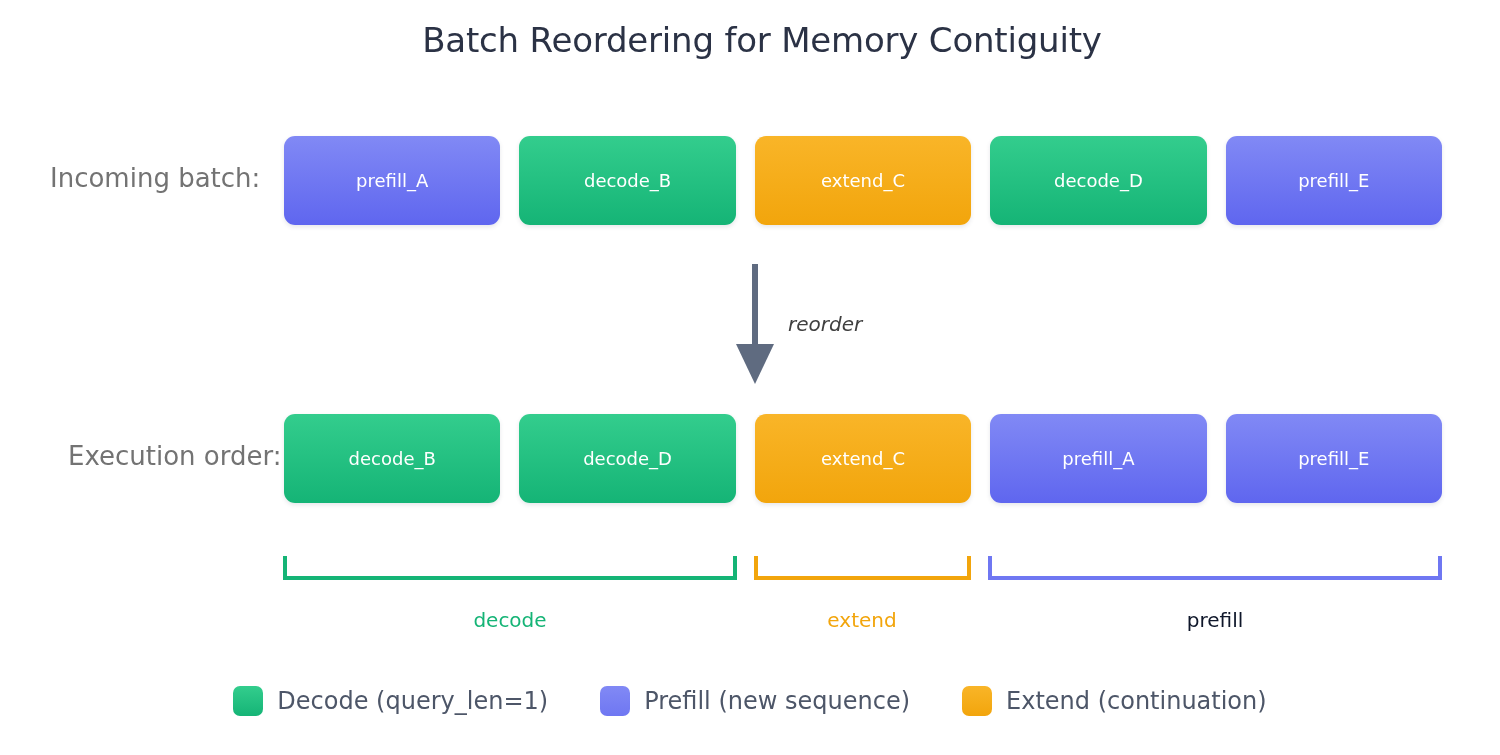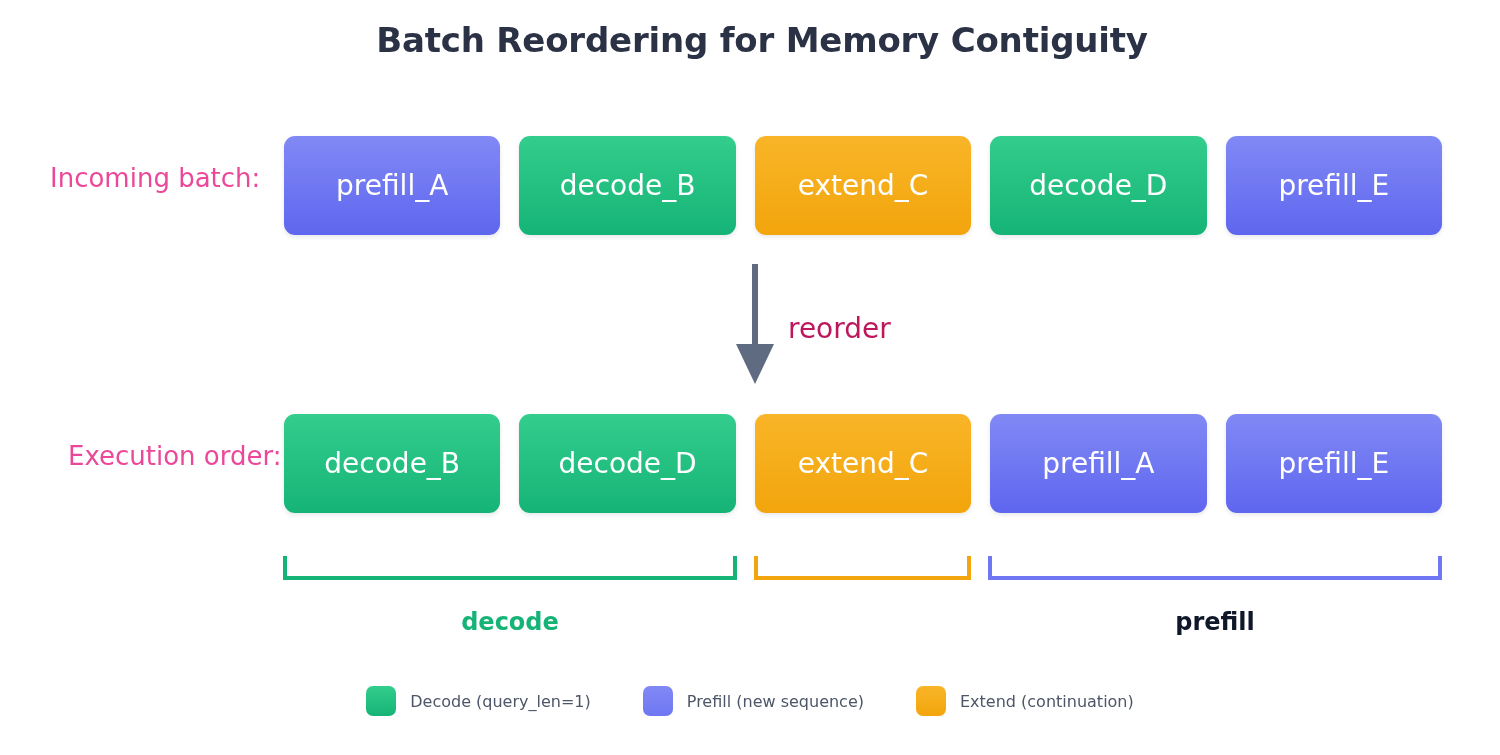--- a/index.html
+++ b/index.html
@@ -8,93 +8,93 @@
     background: #ffffff;
     font-family: "DejaVu Sans", sans-serif;
     overflow: hidden;
   }
   #canvas { position: relative; width: 1500px; height: 755px; }
 
   
   #title {
     position: absolute; left: 0; top: 20px; width: 1500px;
     text-align: center;
-    font-size: 34px; font-weight: bold;
+    font-size: 34px; font-weight: normal;
     color: #2b3245;
     letter-spacing: -0.2px;
     padding-left: 24px;
   }
 
   
   .row-label {
     position: absolute;
-    font-size: 26px; color: #ec4899;
+    font-size: 26px; color: #737373;
     white-space: nowrap;
     text-align: left;
   }
   #label-incoming  { left: 50px; top: 163px; }
   #label-execution { left: 68px; top: 441px; }
 
   
   .block-row { position: absolute; left: 284px; width: 1158px; height: 85px; }
   #row-incoming  { top: 136px; }
   #row-execution { top: 414px; }
 
   .block {
-    position: absolute; top: 0; height: 99px;
+    position: absolute; top: 0; height: 89px;
     border-radius: 11px;
     display: flex; align-items: center; justify-content: center;
-    color: #ffffff; font-size: 28px;
+    color: #ffffff; font-size: 18px;
     box-shadow: 0 2px 4px rgba(60,70,90,0.13);
     user-select: none;
   }
   .block.prefill { background: linear-gradient(180deg,#8189f5 0%, #5f66ef 100%); }
   .block.decode  { background: linear-gradient(180deg,#33cd8d 0%, #15b476 100%); }
   .block.extend  { background: linear-gradient(180deg,#f9b528 0%, #f2a50c 100%); text-align: center; }
 
   
   #arrow-group { position: absolute; left: 700px; top: 262px; width: 300px; height: 130px; }
   #reorder-text {
     position: absolute; left: 88px; top: 50px;
-    font-size: 28px; color: #be185d;
+    font-size: 20px; font-style: italic; color: #404040;
     white-space: nowrap;
   }
 
   
   #brackets { position: absolute; left: 0; top: 556px; width: 1500px; height: 40px; }
   .bracket {
     position: absolute; top: 0; height: 24px;
     border-left: 4px solid; border-right: 4px solid; border-bottom: 4px solid;
     border-top: none;
   }
   .bracket.decode  { border-color: #15b476; }
   .bracket.extend  { border-color: #f2a50c; }
   .bracket.prefill { border-color: #6f77f2; }
 
   .group-label {
     position: absolute; top: 608px;
-    font-size: 24px; font-weight: bold;
+    font-size: 20px; font-weight: normal;
     text-align: center; white-space: nowrap;
   }
   .group-label.decode  { color: #15b476; }
   .group-label.extend  { color: #f2a50c; }
   .group-label.prefill { color: #0f172a; }
 
   
   #legend {
     position: absolute; left: 0; top: 686px; width: 1500px;
     display: flex; justify-content: center; align-items: center;
     gap: 52px;
   }
   .legend-item { display: flex; align-items: center; gap: 14px; }
   .legend-swatch { width: 30px; height: 30px; border-radius: 7px; }
   .legend-swatch.decode  { background: linear-gradient(180deg,#33cd8d 0%,#15b476 100%); }
   .legend-swatch.extend  { background: linear-gradient(180deg,#f9b528 0%,#f2a50c 100%); }
   .legend-swatch.prefill { background: linear-gradient(180deg,#8189f5 0%,#6f77f2 100%); }
-  .legend-text { font-size: 16px; color: #4d5668; white-space: nowrap; }
+  .legend-text { font-size: 24px; color: #4d5668; white-space: nowrap; }
 </style>
 </head>
 <body>
 
 <div id="canvas">
 
   <div id="title">Batch Reordering for Memory Contiguity</div>
 
   <div id="label-incoming" class="row-label">Incoming batch:</div>
 
@@ -139,14 +139,15 @@
         <div class="legend-swatch prefill"></div>
         <div class="legend-text">Prefill (new sequence)</div>
       </div>
       <div class="legend-item">
         <div class="legend-swatch extend"></div>
         <div class="legend-text">Extend (continuation)</div>
       </div>
     </div>
 
 <div class="group-label decode" style="left: 360px; width: 300px;">decode</div>
+    <div class="group-label extend" style="left: 712px; width: 300px;">extend</div>
     <div class="group-label prefill" style="left: 1065px; width: 300px;">prefill</div>
   </div>
 
 </body></html>

